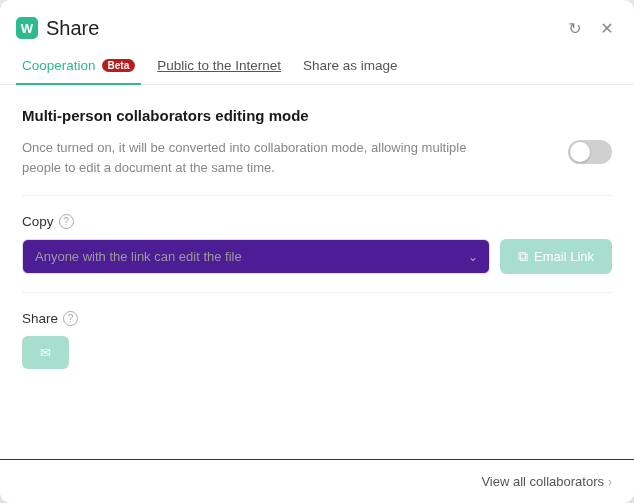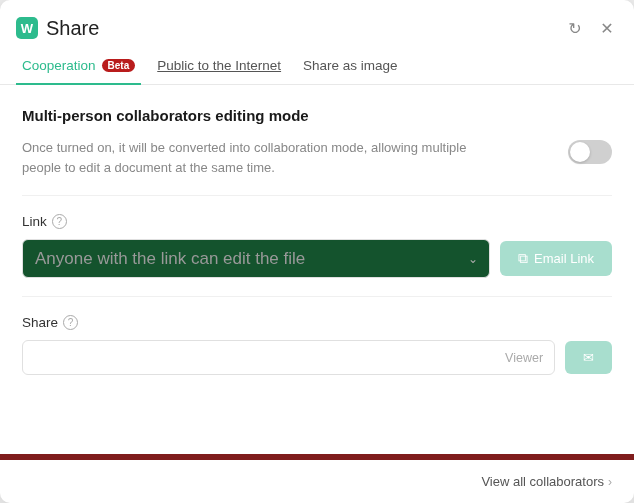--- a/index.html
+++ b/index.html
@@ -190,22 +190,22 @@
     .link-select-wrapper {
       flex: 1;
       position: relative;
     }
 
     .link-select {
       width: 100%;
       padding: 9px 36px 9px 12px;
       border: 1px solid #e0e0e0;
       border-radius: 6px;
-      background: #14532d;
-      font-size: 17px;
+      background: #4c1d95;
+      font-size: 13px;
       color: #999;
       appearance: none;
       cursor: pointer;
       outline: none;
     }
 
     .select-arrow {
       position: absolute;
       right: 12px;
       top: 50%;
@@ -279,21 +279,21 @@
       cursor: pointer;
       white-space: nowrap;
       font-weight: 500;
     }
 
     .footer {
       display: flex;
       justify-content: flex-end;
       align-items: center;
       padding: 14px 22px;
-      border-top: 6px solid #7f1d1d;
+      border-top: 1px solid #7f1d1d;
       margin-top: 18px;
     }
 
     .view-all-btn {
       display: flex;
       align-items: center;
       gap: 4px;
       font-size: 13px;
       color: #555;
       cursor: pointer;
@@ -356,21 +356,21 @@
         <div class="toggle">
           <div class="toggle-thumb"></div>
         </div>
       </div>
     </div>
 
     <div class="divider-thin"></div>
 
     <div>
       <div class="field-label">
-        <span>Link</span>
+        <span>Copy</span>
         <span class="help-icon">?</span>
       </div>
       <div class="link-row">
         <div class="link-select-wrapper">
           <select class="link-select">
             <option>Anyone with the link can edit the file</option>
             <option>Anyone with the link can view the file</option>
           </select>
           <span class="select-arrow">⌄</span>
         </div>
@@ -382,24 +382,20 @@
     </div>
 
     <div class="divider-thin"></div>
 
     <div>
       <div class="field-label">
         <span>Share</span>
         <span class="help-icon">?</span>
       </div>
       <div class="email-row">
-        <div class="email-input-wrapper">
-          <input class="email-input" type="email" placeholder="" style="">
-          <span class="viewer-label">Viewer</span>
-        </div>
         <button class="send-btn">
           <span class="btn-icon">✉</span>
         </button>
       </div>
     </div>
   </div>
 
   <div class="footer">
     <button class="view-all-btn">
       <span>View all collaborators</span>

